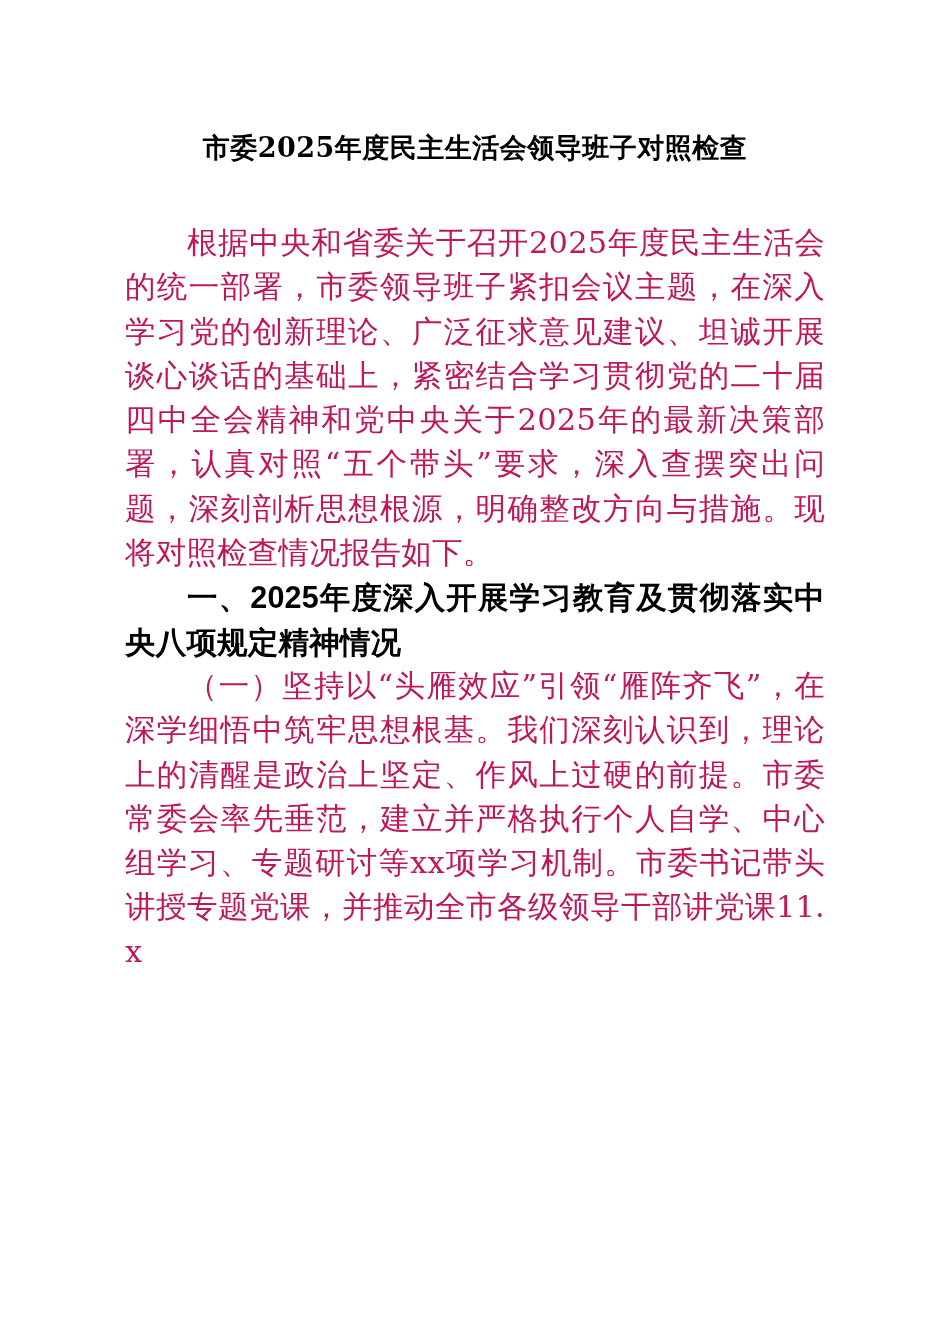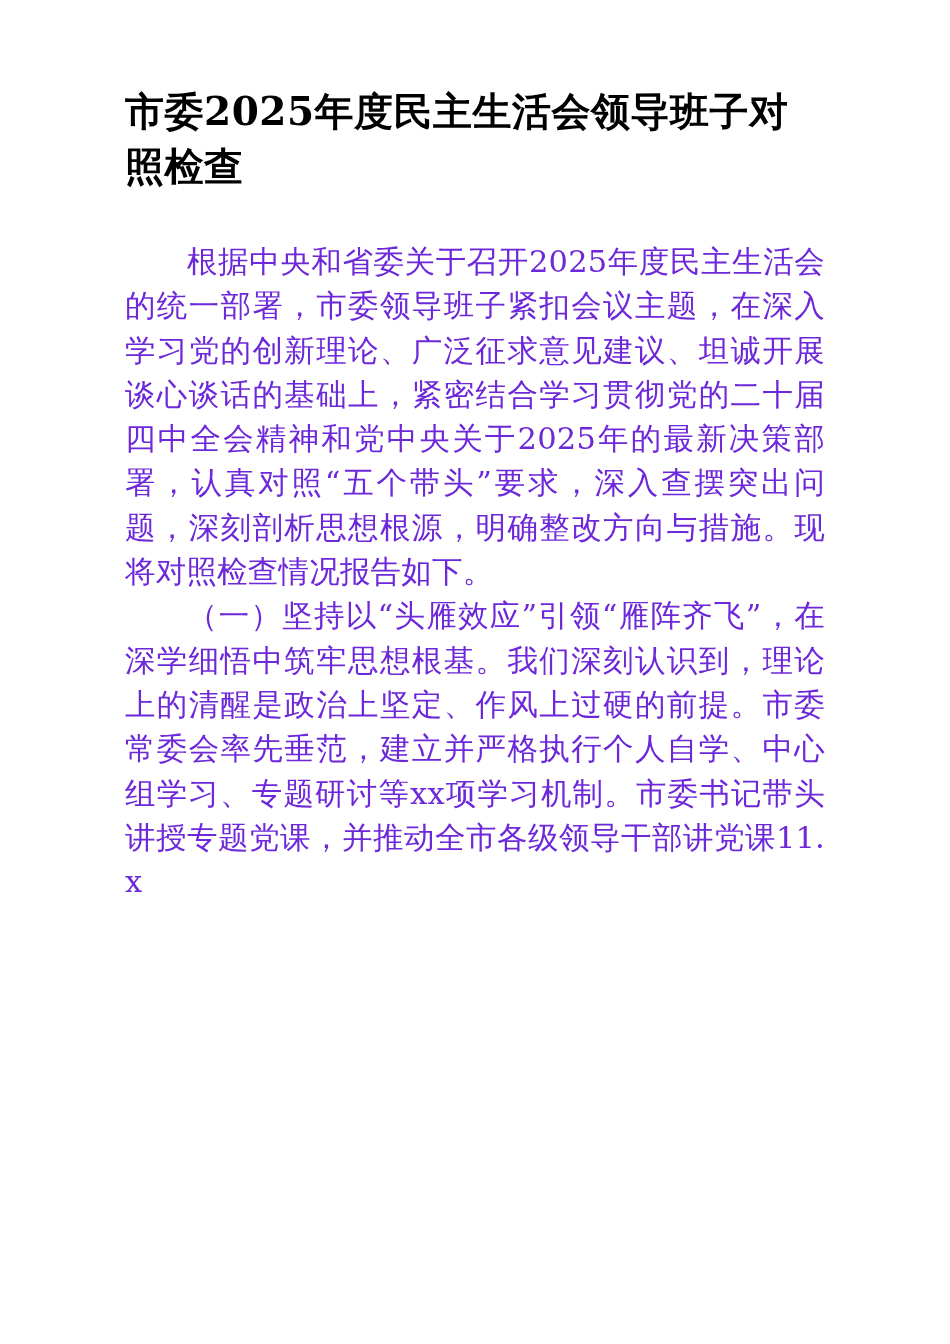--- a/index.html
+++ b/index.html
@@ -18,41 +18,42 @@
   .doc-body {
     position: absolute;
     left: 125px;
     top: 0;
     width: 700px;
   }
 
   
   .doc-title {
     margin: 0;
-    padding-top: 84px;
+    padding-top: 120px;
+    text-align: center;
     font-family: "DejaVu Serif", "Liberation Serif", serif;
     font-weight: 700;
-    font-size: 39px;
+    font-size: 27px;
     line-height: 55px;
     letter-spacing: 0.5px;
     color: #000000;
     -webkit-font-smoothing: antialiased;
   }
 
   
   .title-gap { height: 46px; }
 
   
   .para {
     margin: 0;
     font-family: "DejaVu Serif", "Liberation Serif", serif;
     font-weight: 400;
     font-size: 30.5px;
     line-height: 44.3px;
-    color: #6d28d9;
+    color: #be185d;
     text-align: justify;
     text-justify: inter-character;
     text-indent: 62px;
     letter-spacing: 0.2px;
     word-break: break-all;
   }
 
   
   .section-heading {
     margin: 0;
@@ -76,18 +77,19 @@
 
 <div class="page">
   <div class="doc-body">
 
     <h1 class="doc-title"><span>市委2025年度民主生活会领导班子对照检查</span></h1>
 
     <div class="title-gap"></div>
 
     <p class="para">根据中央和省委关于召开2025年度民主生活会的统一部署，市委领导班子紧扣会议主题，在深入学习党的创新理论、广泛征求意见建议、坦诚开展谈心谈话的基础上，紧密结合学习贯彻党的二十届四中全会精神和党中央关于2025年的最新决策部署，认真对照“五个带头”要求，深入查摆突出问题，深刻剖析思想根源，明确整改方向与措施。现将对照检查情况报告如下。</p>
 
+    <p class="section-heading">一、2025年度深入开展学习教育及贯彻落实中央八项规定精神情况</p>
 
 
     <p class="para para-clipped">（一）坚持以“头雁效应”引领“雁阵齐飞”，在深学细悟中筑牢思想根基。我们深刻认识到，理论上的清醒是政治上坚定、作风上过硬的前提。市委常委会率先垂范，建立并严格执行个人自学、中心组学习、专题研讨等xx项学习机制。市委书记带头讲授专题党课，并推动全市各级领导干部讲党课11.x</p>
 
   </div>
 </div>
 
 </body></html>

